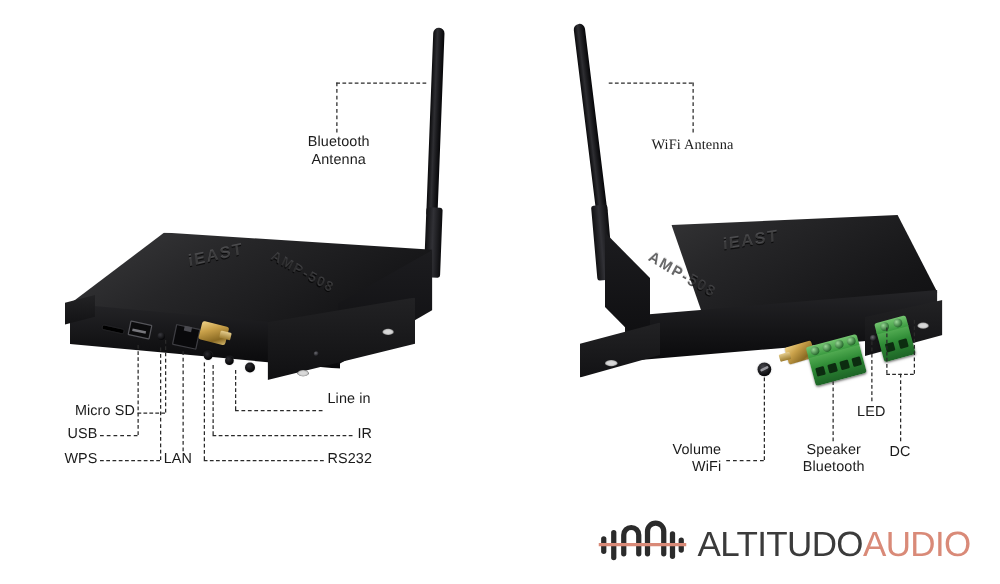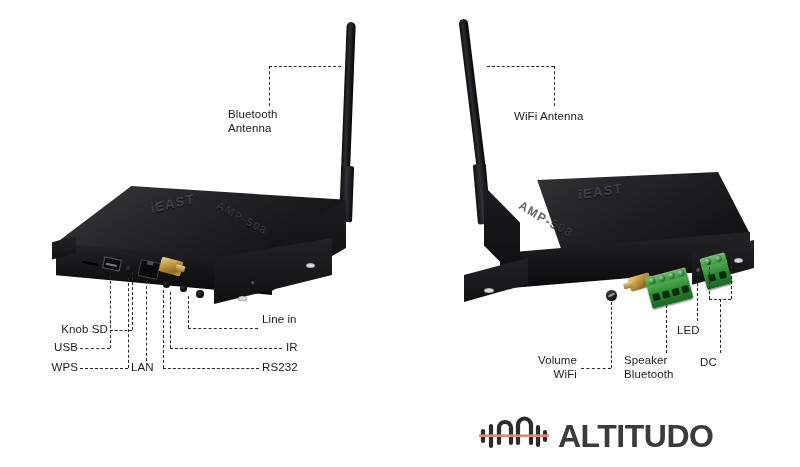--- a/index.html
+++ b/index.html
@@ -21,21 +21,21 @@
 
   .label {
     position: absolute;
     font-family: "Liberation Sans", sans-serif;
     font-size: 11.5px;
     line-height: 13.5px;
     color: #1b1b1b;
     white-space: pre-line;
     letter-spacing: 0.1px;
   }
-  .label.center { }
+  .label.center { text-align: center; }
   .label.right  { text-align: right; }
 
   
   .lead-h {
     position: absolute;
     height: 0;
     border-top: 1.4px dashed #2a2a2a;
   }
   .lead-v {
     position: absolute;
@@ -183,22 +183,22 @@
   }
 
   
   #logo-block {
     position: absolute;
     display: flex;
     align-items: center;
   }
   .logo-text {
     font-family: "Liberation Sans", sans-serif;
-    font-weight: bold;
-    font-size: 32px;
+    font-weight: normal;
+    font-size: 28px;
     letter-spacing: -0.5px;
     line-height: 30px;
   }
   #logo-altitudo { color: #3b3b3b; }
   #logo-audio { color: #d98a78; }
 </style>
 </head>
 <body>
 
 <div id="page">
@@ -258,21 +258,21 @@
 
   <div>
 
     <div class="lead-h" style="left:269px; top:66px; width:72px;"></div>
     <div class="lead-v" style="left:269px; top:66px; height:40px;"></div>
     <div class="label center" style="left:228px; top:108px; width:86px;">Bluetooth
 Antenna</div>
 
     <div class="lead-v" style="left:132px; top:272px; height:58px;"></div>
     <div class="lead-h" style="left:110px; top:330px; width:22px;"></div>
-    <div class="label right" style="left:40px; top:323px; width:68px;">Knob SD</div>
+    <div class="label right" style="left:40px; top:323px; width:68px;">Micro SD</div>
 
     <div class="lead-v" style="left:110px; top:276px; height:72px;"></div>
     <div class="lead-h" style="left:80px; top:348px; width:30px;"></div>
     <div class="label right" style="left:24px; top:341px; width:54px;">USB</div>
 
     <div class="lead-v" style="left:128px; top:278px; height:90px;"></div>
     <div class="lead-h" style="left:80px; top:368px; width:48px;"></div>
     <div class="label right" style="left:24px; top:361px; width:54px;">WPS</div>
 
     <div class="lead-v" style="left:146px; top:281px; height:80px;"></div>
@@ -353,21 +353,21 @@
       <div class="screw" style="left:15px; top:1px; width:7px; height:7px;"></div>
       <div class="hole" style="left:4px;  top:18px; width:7px; height:7px;"></div>
       <div class="hole" style="left:15px; top:18px; width:7px; height:7px;"></div>
     </div>
   </div>
 
   <div>
 
     <div class="lead-h" style="left:487px; top:66px; width:67px;"></div>
     <div class="lead-v" style="left:554px; top:66px; height:40px;"></div>
-    <div class="label center" style="left:514px; top:110px; width:80px;">WiFi Antenna</div>
+    <div class="label center" style="left:514px; top:110px; width:80px;font-family:Liberation Serif, serif;">WiFi Antenna</div>
 
     <div class="lead-v" style="left:611px; top:302px; height:66px;"></div>
     <div class="lead-h" style="left:581px; top:368px; width:30px;"></div>
     <div class="label right" style="left:515px; top:354px; width:62px;">Volume
 WiFi</div>
 
     <div class="lead-v" style="left:666px; top:305px; height:48px;"></div>
     <div class="label center" style="left:624px; top:354px; width:86px;">Speaker
 Bluetooth</div>
 
@@ -389,15 +389,16 @@
         <path d="M13 11 L13 31"></path>
         <path d="M21 28 L21 13 A6 6 0 0 1 33 13 L33 28"></path>
         <path d="M40 28 L40 10 A6.5 6.5 0 0 1 53 10 L53 28"></path>
         <path d="M60 12 L60 30"></path>
         <path d="M67 17 L67 25"></path>
       </g>
       <rect x="1" y="19.4" width="70" height="2.6" fill="#d98a78"></rect>
     </svg>
 
     <span class="logo-text" id="logo-altitudo" style="margin-left:8px;">ALTITUDO</span>
+    <span class="logo-text" id="logo-audio">AUDIO</span>
   </div>
 
 </div>
 
 </body></html>

